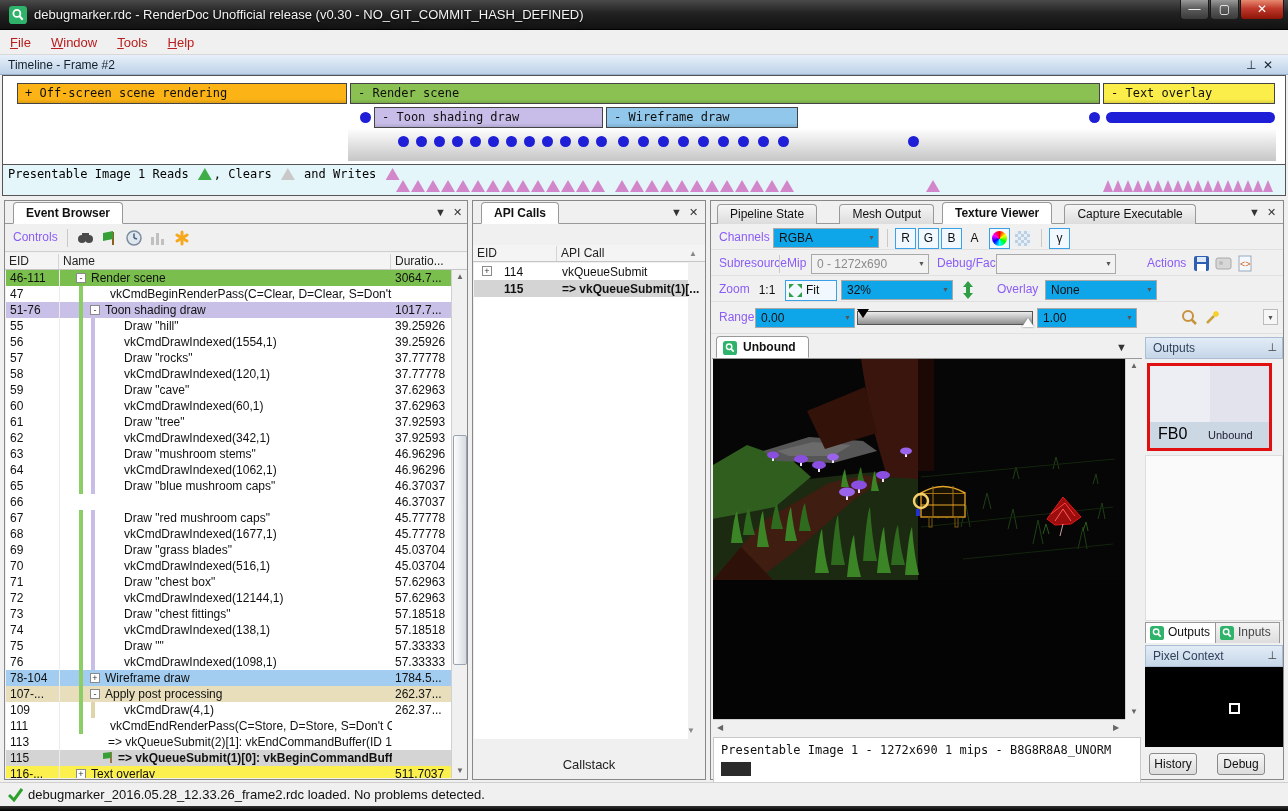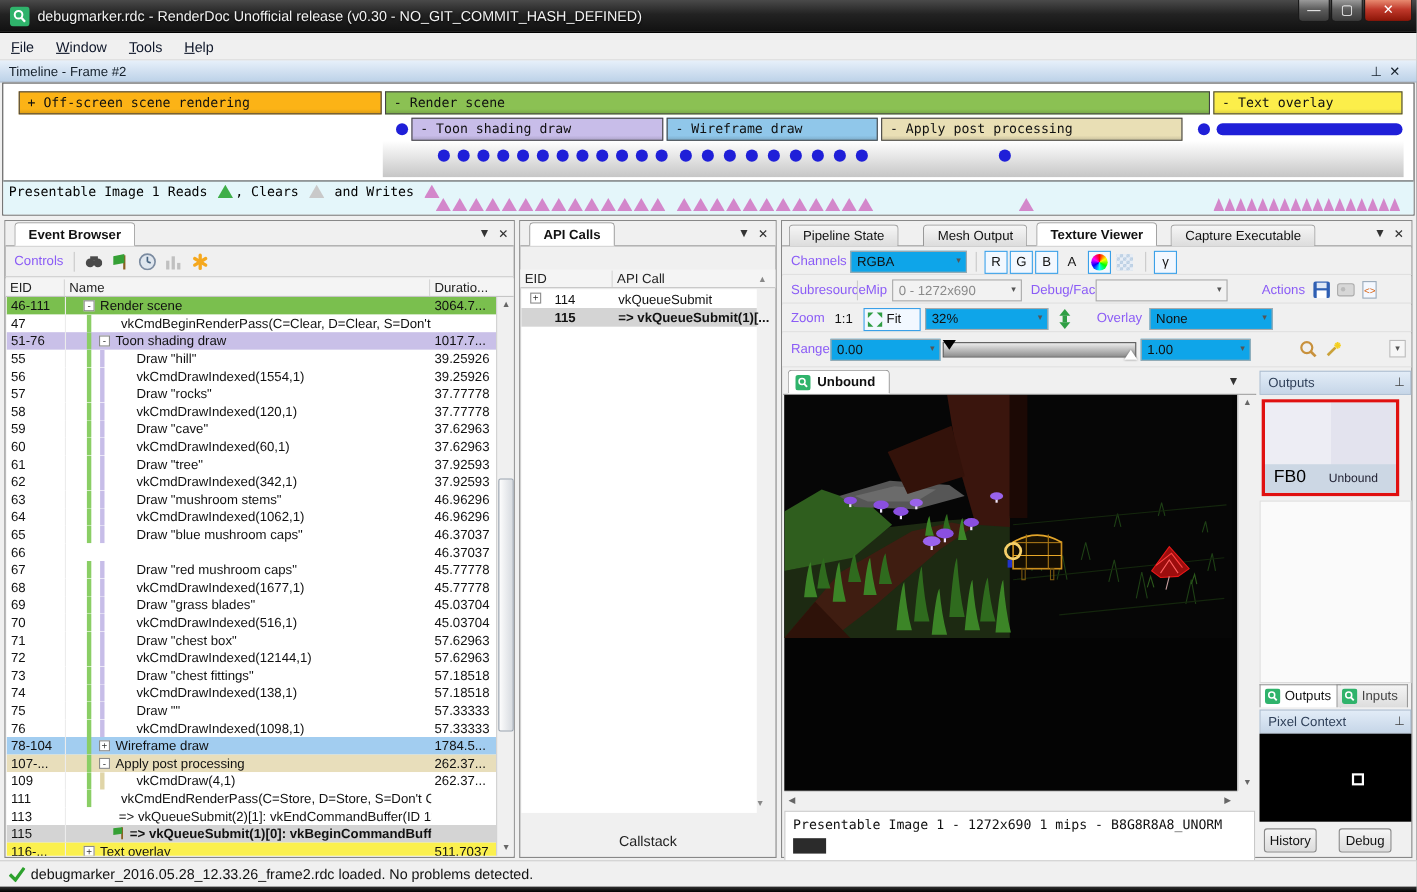--- a/index.html
+++ b/index.html
@@ -12,21 +12,21 @@
   .abs{position:absolute;}
   
   #titlebar{left:0;top:0;width:1288px;height:30px;background:linear-gradient(#4a4a4a,#222 45%,#111);border-bottom:1px solid #000;}
   #title-logo{left:9px;top:6px;width:18px;height:18px;}
   #title-text{left:34px;top:7px;color:#f2f2f2;font-size:13px;text-shadow:0 1px 2px #000;white-space:nowrap;}
   .winbtn{top:0;height:20px;border:1px solid #1a1a1a;border-top:none;border-radius:0 0 4px 4px;
     background:linear-gradient(#9a9a9a,#5c5c5c 45%,#3a3a3a);color:#fff;text-align:center;line-height:18px;font-size:12px;}
   #btn-close{background:linear-gradient(#e88a70,#c0392b 45%,#8c1507);}
   
   #menubar{left:0;top:30px;width:1288px;height:25px;background:#f0f0f0;border-bottom:1px solid #d8d8d8;}
-  .menu-item{position:relative;float:left;padding:5px 10px 0 10px;height:25px;font-size:13px;color:#0f172a;}
+  .menu-item{position:relative;float:left;padding:5px 10px 0 10px;height:25px;font-size:13px;color:#b91c1c;}
   
   #tl-caption{left:0;top:55px;width:1288px;height:20px;background:linear-gradient(#e7f0fa,#bdd2e8);border-bottom:1px solid #9ab0c8;}
   #tl-caption span{position:absolute;left:8px;top:3px;font-size:12px;color:#15202b;}
   #tl-body{left:2px;top:75px;width:1284px;height:121px;background:#fff;border:1px solid #555;}
   .tl-bar{position:absolute;height:21px;border:1px solid #444;font-family:"DejaVu Sans Mono","Liberation Mono",monospace;
     font-size:12px;line-height:19px;padding-left:7px;white-space:nowrap;overflow:hidden;color:#101010;}
   .tl-shade{position:absolute;top:52px;height:33px;background:linear-gradient(#ffffff,#c6c6c6);}
   .dot{position:absolute;width:11px;height:11px;border-radius:50%;background:#1f1fd8;}
   #tl-capsule{position:absolute;height:11px;border-radius:6px;background:#1f1fd8;top:36px;}
   #tl-strip{position:absolute;left:0;top:88px;width:1282px;height:31px;background:#e4f6fa;border-top:1px solid #555;}
@@ -173,21 +173,20 @@
         <div class="tri" style="left: 1230px; width: 10px;"></div>
         <div class="tri" style="left: 1240px; width: 10px;"></div>
         <div class="tri" style="left: 1250px; width: 10px;"></div>
         <div class="tri" style="left: 1260px; width: 10px;"></div>
       </div>
   <div class="tl-bar" style="left: 14px; top: 7px; width: 330px; background: linear-gradient(rgb(252, 179, 22), rgb(252, 179, 22) 80%, rgba(0, 0, 0, 0.12)) rgb(252, 179, 22);">+ Off-screen scene rendering</div>
       <div class="tl-bar" style="left: 347px; top: 7px; width: 750px; background: linear-gradient(rgb(139, 193, 83), rgb(139, 193, 83) 80%, rgba(0, 0, 0, 0.12)) rgb(139, 193, 83);">- Render scene</div>
       <div class="tl-bar" style="left: 1100px; top: 7px; width: 172px; background: linear-gradient(rgb(252, 238, 74), rgb(252, 238, 74) 80%, rgba(0, 0, 0, 0.12)) rgb(252, 238, 74);">- Text overlay</div>
       <div class="tl-bar" style="left: 371px; top: 31px; width: 229px; background: linear-gradient(rgb(200, 189, 233), rgb(200, 189, 233) 80%, rgba(0, 0, 0, 0.12)) rgb(200, 189, 233);">- Toon shading draw</div>
       <div class="tl-bar" style="left: 603px; top: 31px; width: 192px; background: linear-gradient(rgb(144, 199, 234), rgb(144, 199, 234) 80%, rgba(0, 0, 0, 0.12)) rgb(144, 199, 234);">- Wireframe draw</div>
-      <div class="tl-bar" style="left: 798px; top: 31px; width: 274px; background: linear-gradient(rgb(233, 223, 181), rgb(233, 223, 181) 80%, rgba(0, 0, 0, 0.12)) rgb(233, 223, 181);">- Apply post processing</div>
       <div class="dot" style="left: 357px; top: 36px;"></div>
       <div class="dot" style="left: 1086px; top: 36px;"></div>
       <div id="tl-capsule" style="left: 1103px; width: 169px;"></div>
       <div class="dot" style="left: 395px; top: 60px;"></div>
       <div class="dot" style="left: 413px; top: 60px;"></div>
       <div class="dot" style="left: 431px; top: 60px;"></div>
       <div class="dot" style="left: 449px; top: 60px;"></div>
       <div class="dot" style="left: 467px; top: 60px;"></div>
       <div class="dot" style="left: 485px; top: 60px;"></div>
       <div class="dot" style="left: 503px; top: 60px;"></div>

